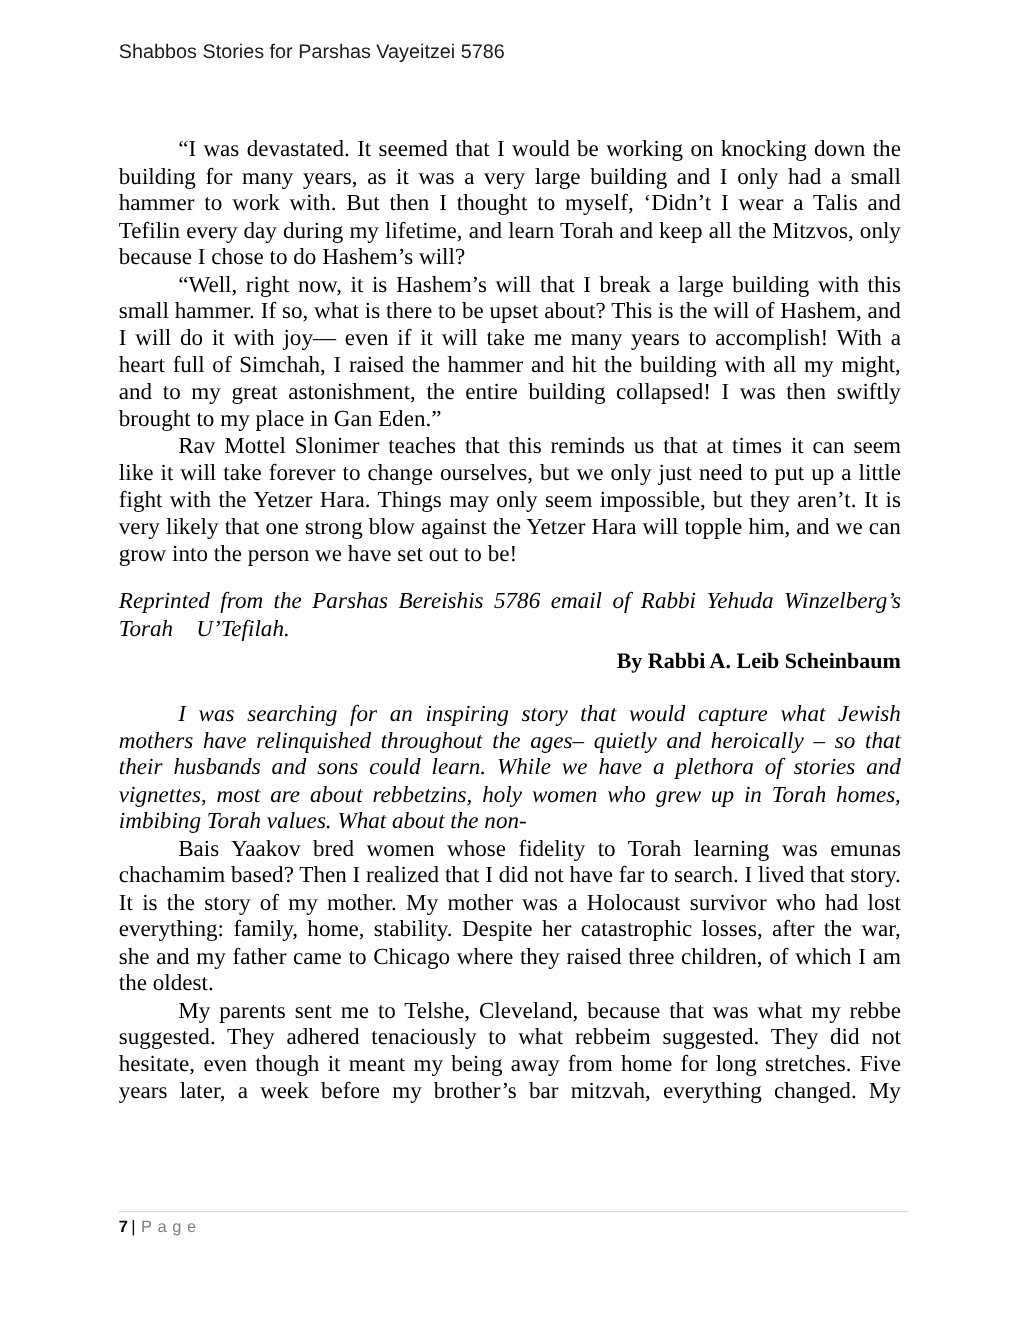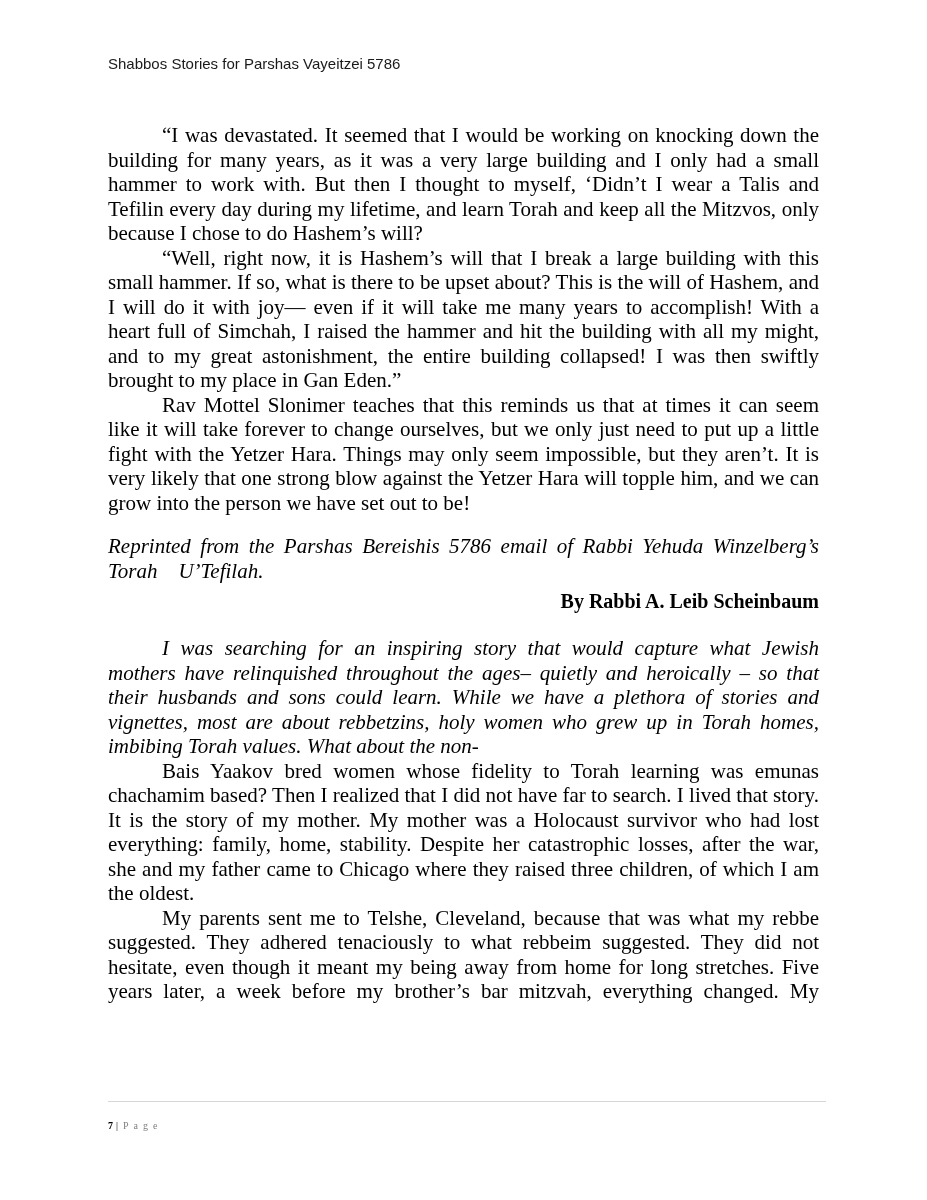--- a/index.html
+++ b/index.html
@@ -10,23 +10,23 @@
     color: #000000;
   }
   .page {
     position: relative;
     width: 927px; height: 1200px;
     background: #ffffff;
     overflow: hidden;
   }
   .running-header {
     position: absolute;
-    left: 108px; top: 55px;
+    left: 108px; top: 37px;
     font-family: "Liberation Sans", sans-serif;
-    font-size: 15px;
+    font-size: 18px;
     color: #1a1a1a;
     white-space: nowrap;
   }
   .content {
     position: absolute;
     left: 108px; top: 123px;
     width: 711px;
   }
   p.body {
     margin: 0;
@@ -58,23 +58,23 @@
     line-height: 31px;
     font-weight: bold;
     text-align: right;
   }
   p.after-byline { margin-top: 19px; font-style: italic; }
   .page-footer {
     position: absolute;
     left: 108px; top: 1101px;
     width: 718px;
     border-top: 1px solid #d6d6d6;
-    padding-top: 18px;
-    font-family: Liberation Serif, serif;
-    font-size: 10px;
+    padding-top: 5px;
+    font-family: Liberation Sans, sans-serif;
+    font-size: 15px;
     color: #000000;
   }
   .page-num { font-weight: bold; }
   .footer-sep { margin: 0 5px 0 3px; font-weight: normal; }
   .page-label { color: #7f7f7f; letter-spacing: 5px; }
 </style>
 </head>
 <body>
 
 <div class="page">

